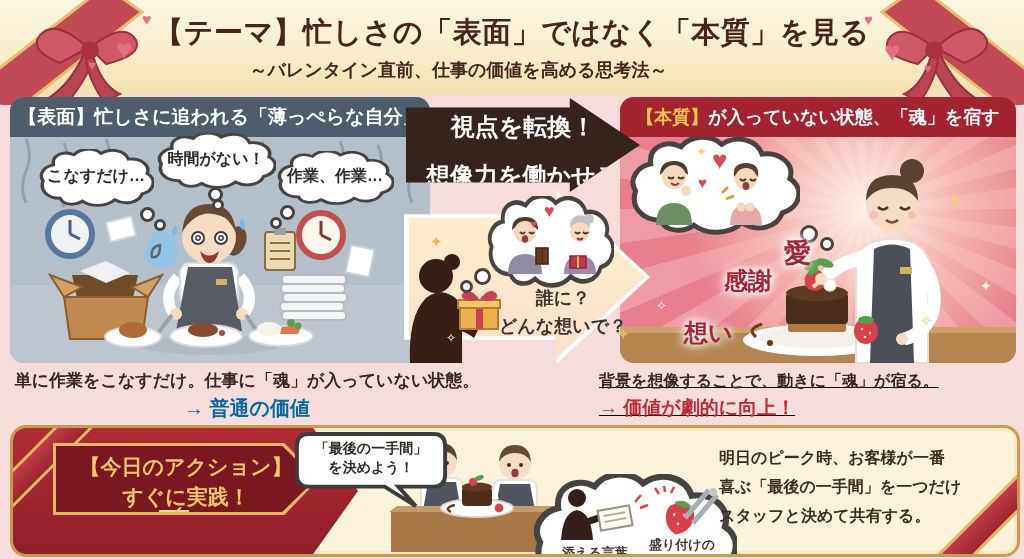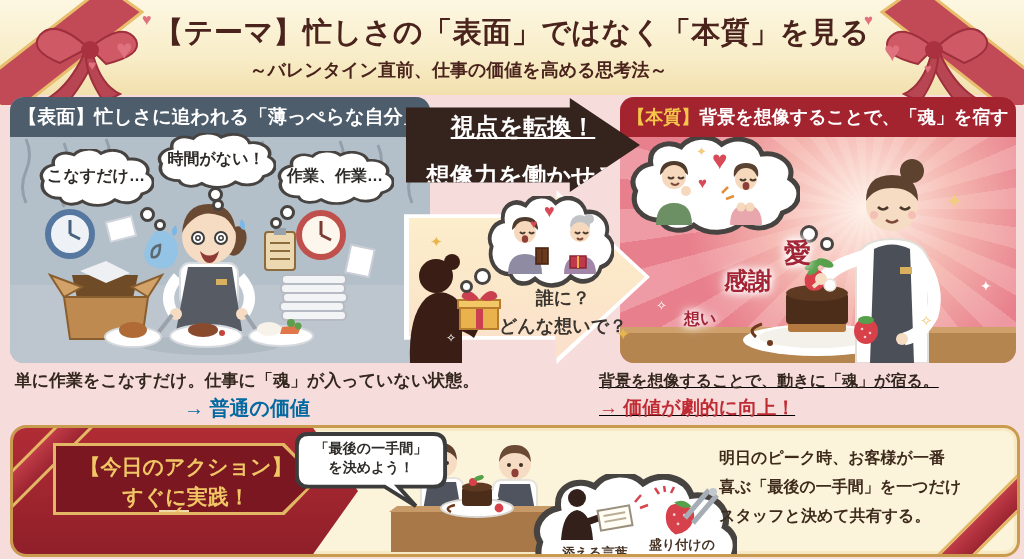--- a/index.html
+++ b/index.html
@@ -37,21 +37,21 @@
      text-align:center;color:#2d2a27;}
   .dot{position:absolute;background:#fff;border:3px solid #474340;border-radius:50%;}
   .keyword{position:absolute;color:#a32535;
      text-shadow:0 0 6px #fff,0 0 10px #fff,0 0 14px rgba(255,255,255,.9);}
   .sparkle{position:absolute;line-height:1;}
   
   #brown-arrow{position:absolute;left:406px;top:98px;width:234px;height:94px;
      background:#35231d;
      clip-path:polygon(0 10%,70% 10%,70% 0,100% 50%,70% 100%,70% 90%,0 90%);
      color:#fff;text-align:center;}
-  #brown-arrow .l1{margin-top:13px;font-size:24px;text-decoration:underline;}
+  #brown-arrow .l1{margin-top:13px;font-size:24px;}
   #brown-arrow .l2{margin-top:17px;font-size:24px;}
   #light-arrow-outer{position:absolute;left:404px;top:190px;width:246px;height:174px;background:#fff;
      clip-path:polygon(0 14%,62% 14%,62% 0,100% 50%,62% 100%,62% 86%,0 86%);}
   #light-arrow-inner{position:absolute;left:409px;top:195px;width:236px;height:164px;
      background:linear-gradient(180deg,#fdf0cd 0%,#fbe7c9 55%,#fbe0cd 100%);
      clip-path:polygon(0 14%,62% 14%,62% 0,100% 50%,62% 100%,62% 86%,0 86%);}
   #question{position:absolute;left:478px;top:286px;width:170px;text-align:center;color:#3b3530;}
   #question .q1{font-size:18px;}
   #question .q2{font-size:18px;margin-top:4px;}
   
@@ -217,21 +217,21 @@
           </svg>
         <div class="cloud-text" style="font-size:16px">作業、作業…</div>
         <span class="dot" style="left:4px;top:54px;width:9px;height:9px"></span>
         <span class="dot" style="left:-6px;top:66px;width:6px;height:6px"></span>
       </div>
     </div>
   </div>
 
   <div class="panel" id="essence-panel">
     <div id="essence-head">
-      <span class="tag">【本質】</span><span class="rest">背景を想像することで、「魂」を宿す</span>
+      <span class="tag">【本質】</span><span class="rest">が入っていない状態、「魂」を宿す</span>
     </div>
     <div id="essence-body">
       <svg width="396" height="226" viewBox="0 0 396 226" style="position:absolute;left:0;top:0">
         <rect x="0" y="193" width="396" height="33" fill="#b5854f"></rect>
         <rect x="0" y="190" width="396" height="6" fill="#cfa06a"></rect>
         <ellipse cx="197" cy="203" rx="74" ry="16" fill="#fff"></ellipse>
         <ellipse cx="197" cy="200" rx="58" ry="11" fill="#f4f0ea"></ellipse>
         <path d="M136 200 q-10 -8 6 -13 M252 208 q14 -2 10 -8" stroke="#6e3a1e" stroke-width="3" fill="none"></path>
         <circle cx="150" cy="206" r="3" fill="#6e3a1e"></circle>
           <circle cx="262" cy="200" r="3" fill="#6e3a1e"></circle>
@@ -286,21 +286,21 @@
             <circle cx="112" cy="58" r="4.5" fill="#f6d9bd"></circle>
           <path d="M84 44 l6 -6 M88 50 l8 -3" stroke="#e2903c" stroke-width="2.5"></path>
         </svg>
         <span class="heart" style="left:84px;top:10px;font-size:26px;color:#d84a57">♥</span>
         <span class="heart" style="left:70px;top:38px;font-size:15px;color:#d84a57">♥</span>
         <span class="dot" style="left:172px;top:88px;width:12px;height:12px"></span>
         <span class="dot" style="left:192px;top:100px;width:8px;height:8px"></span>
       </div>
       <span class="keyword" style="left:164px;top:98px;font-size:27px">愛</span>
       <span class="keyword" style="left:104px;top:128px;font-size:24px">感謝</span>
-      <span class="keyword" style="left:64px;top:172px;font-size:16px">想い</span>
+      <span class="keyword" style="left:64px;top:180px;font-size:24px">想い</span>
       <span class="sparkle" style="left:326px;top:54px;font-size:20px;color:#f2cd7e">✦</span>
       <span class="sparkle" style="left:360px;top:142px;font-size:14px;color:#fff">✦</span>
       <span class="sparkle" style="left:36px;top:162px;font-size:13px;color:#fff">✧</span>
       <span class="sparkle" style="left:76px;top:8px;font-size:13px;color:#f2cd7e">✦</span>
       <span class="sparkle" style="left:300px;top:176px;font-size:15px;color:#f2cd7e">✧</span>
     </div>
   </div>
 
   <div id="light-arrow-outer"></div>
   <div id="light-arrow-inner"></div>

